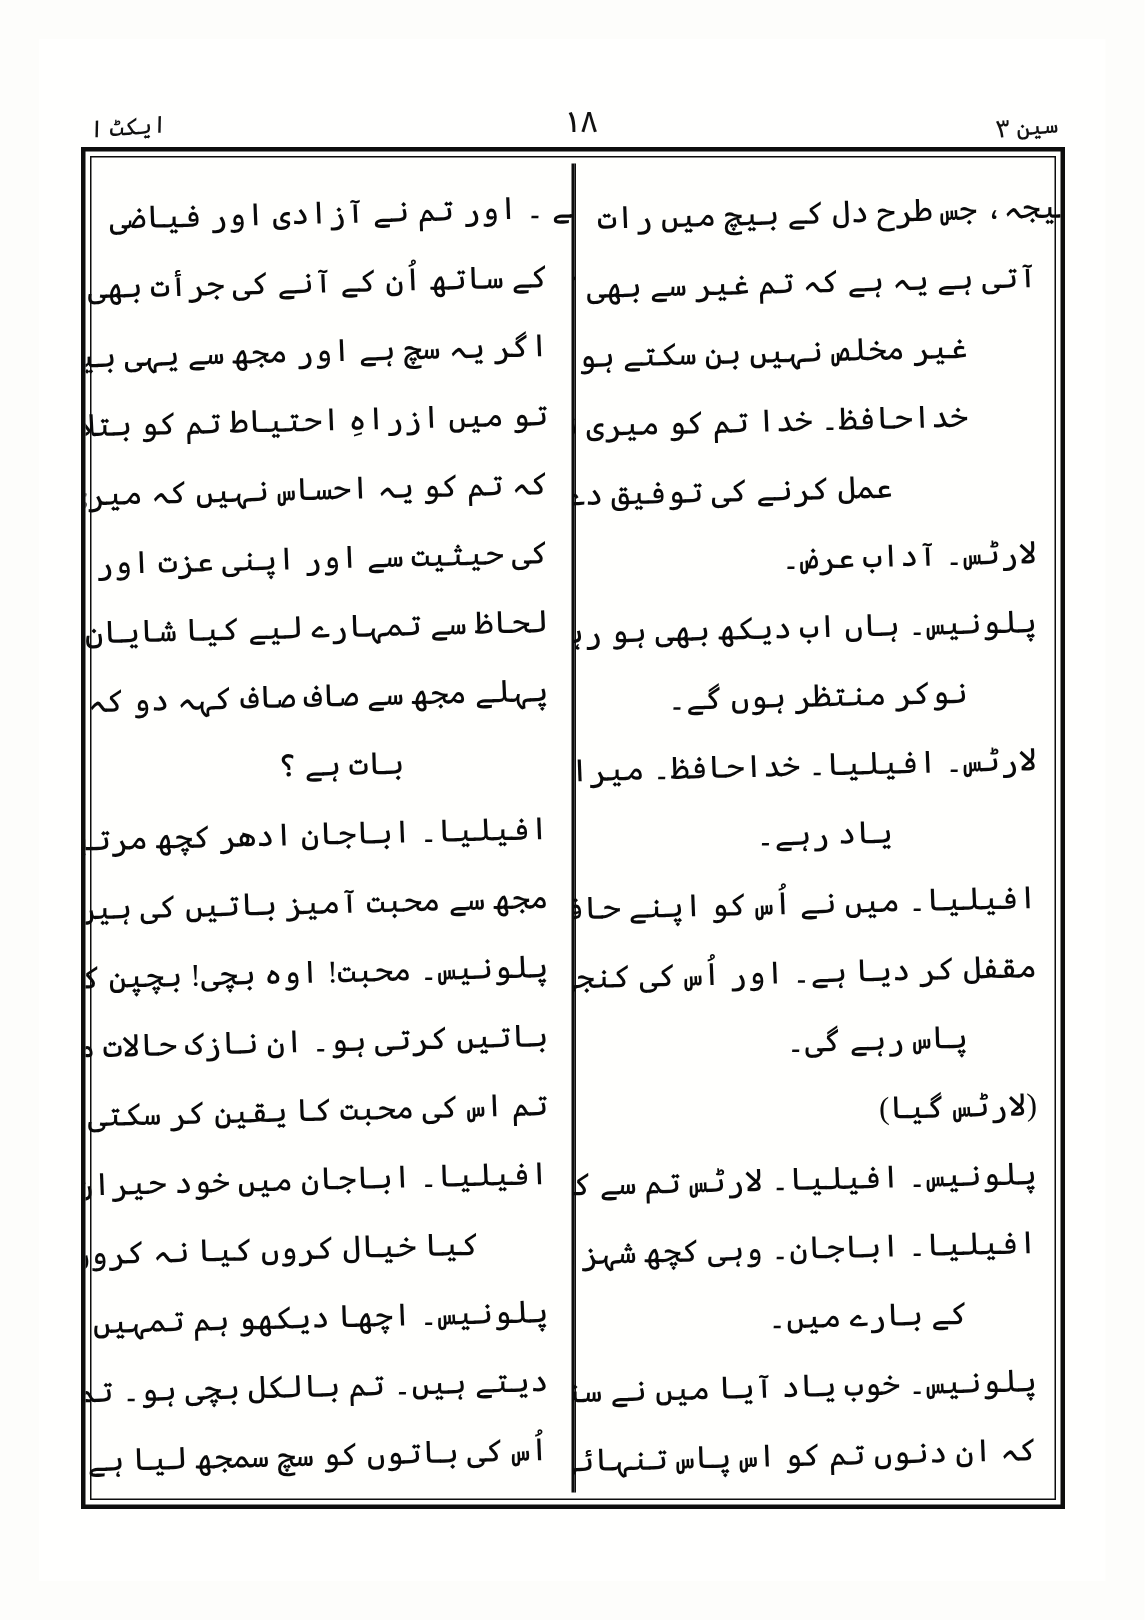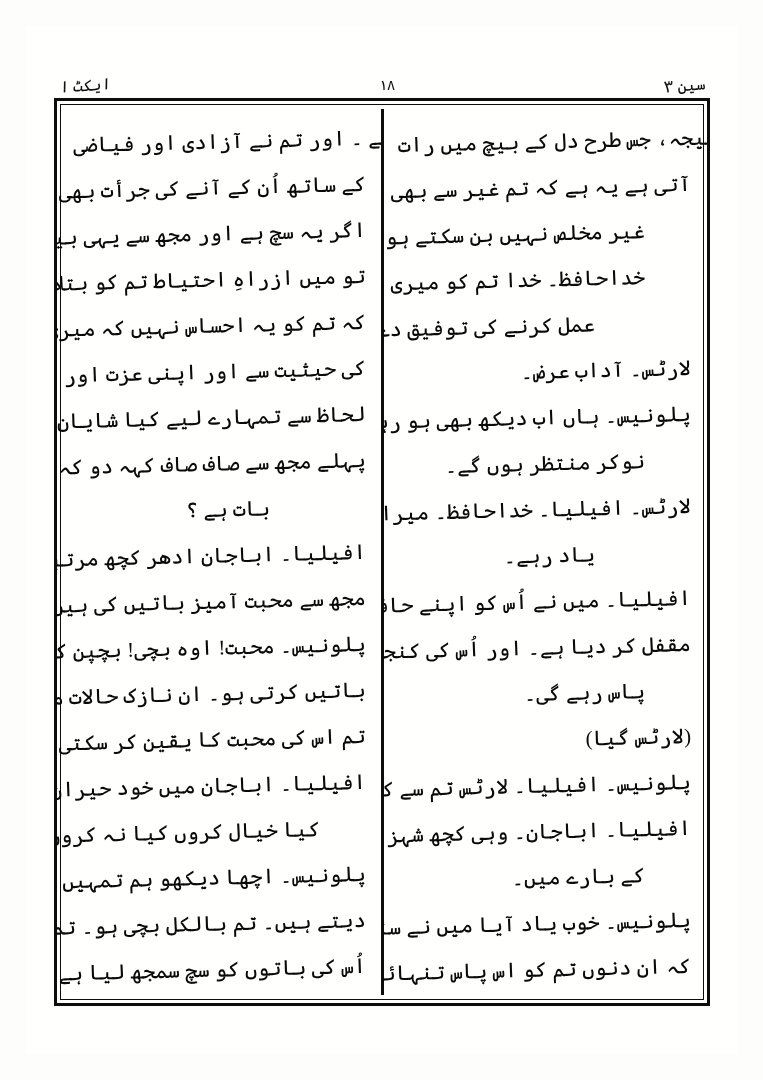--- a/index.html
+++ b/index.html
@@ -49,21 +49,21 @@
     line-height: 1;
     white-space: nowrap;
     font-family: "Liberation Serif", "DejaVu Serif", serif;
   }
   #head-right {
     transform: skewX(-6deg) rotate(-4deg);
     font-size: 16px;
     letter-spacing: -0.5px;
   }
   #head-center {
-    font-size: 13px;
+    font-size: 19px;
     letter-spacing: 1px;
     padding-bottom: 2px;
   }
   #head-left {
     transform: rotate(-5deg);
     font-size: 16px;
     letter-spacing: -0.5px;
   }
 
   

